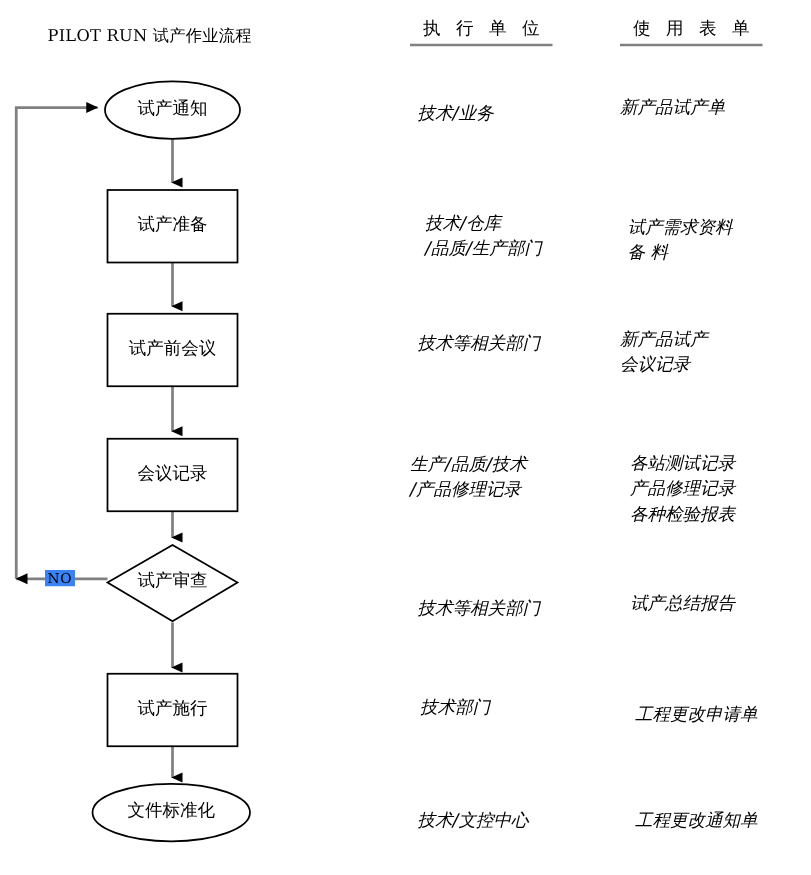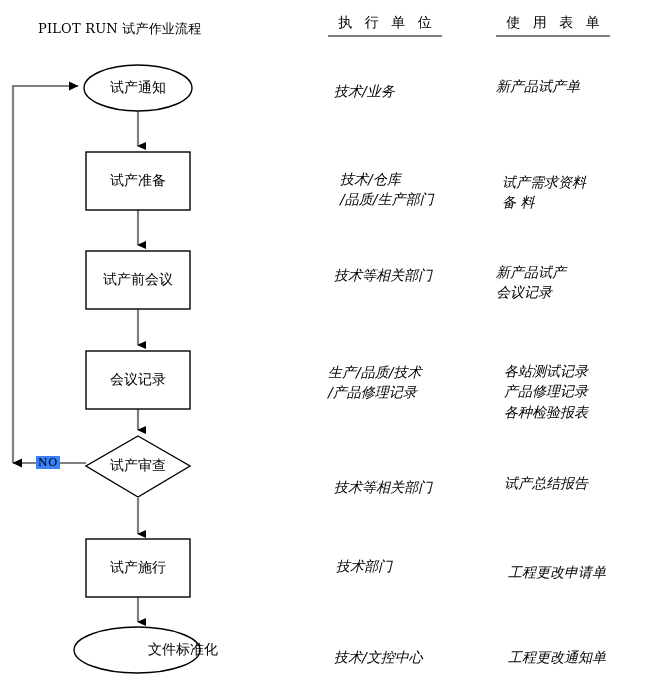--- a/index.html
+++ b/index.html
@@ -157,21 +157,21 @@
       <ellipse cx="137" cy="650" rx="63" ry="23"></ellipse>
     </g>
   </svg>
 
   <div class="node-label" style="left:84px;  top:80px;  width:108px;">试产通知</div>
   <div class="node-label" style="left:86px;  top:173px; width:104px;">试产准备</div>
   <div class="node-label" style="left:86px;  top:272px; width:104px;">试产前会议</div>
   <div class="node-label" style="left:86px;  top:372px; width:104px;">会议记录</div>
   <div class="node-label" style="left:86px;  top:458px; width:104px;">试产审查</div>
   <div class="node-label" style="left:86px;  top:560px; width:104px;">试产施行</div>
-  <div class="node-label" style="left:74px;  top:642px; width:126px;padding-left:46px;">文件标准化</div>
+  <div class="node-label" style="left:74px;  top:642px; width:126px;">文件标准化</div>
 
   <div class="edge-label" style="left:36px; top:456px;">NO</div>
 
   <div class="cell exec" style="left:334px; top:81px;  width:170px;">技术/业务</div>
   <div class="cell exec" style="left:340px; top:169px; width:170px;">技术/仓库
 /品质/生产部门</div>
   <div class="cell exec" style="left:334px; top:265px; width:180px;">技术等相关部门</div>
   <div class="cell exec" style="left:328px; top:362px; width:190px;">生产/品质/技术
  /产品修理记录</div>
   <div class="cell exec" style="left:334px; top:477px; width:180px;">技术等相关部门</div>

